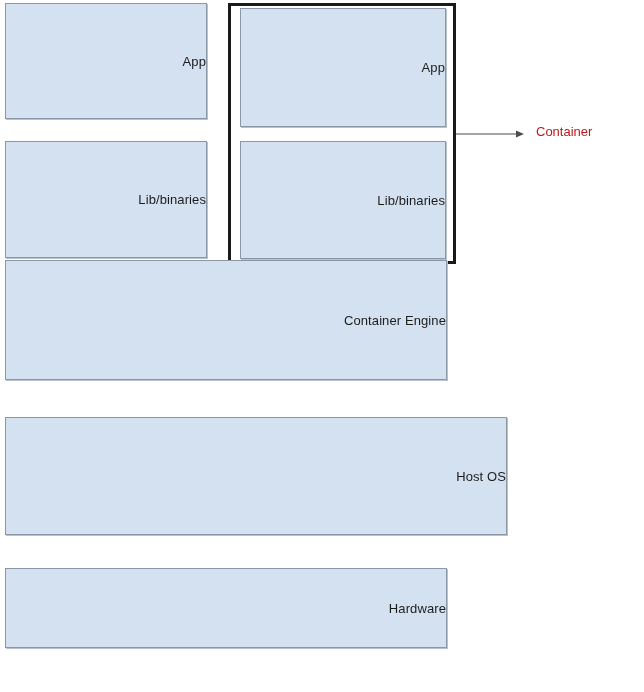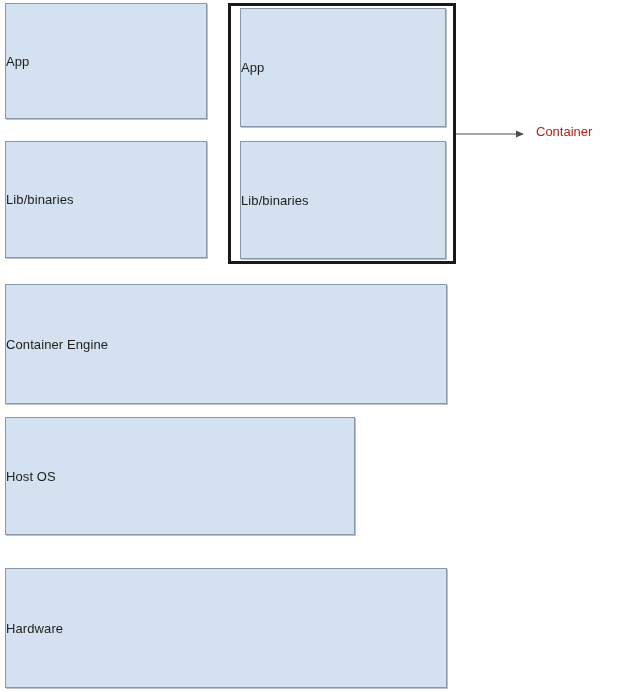--- a/index.html
+++ b/index.html
@@ -18,21 +18,21 @@
     overflow: hidden;
   }
   .box {
     position: absolute;
     box-sizing: border-box;
     background: #d4e1f0;
     border: 1px solid #8a97a5;
     box-shadow: 1px 1px 0 0 #b9c2cc;
     display: flex;
     align-items: center;
-    justify-content: flex-start;
+    justify-content: flex-end;
   }
   .box-label {
     font-size: 13px;
     line-height: 1;
     color: #1d1d1d;
     letter-spacing: 0.1px;
     text-align: center;
     white-space: nowrap;
   }
   
@@ -45,23 +45,23 @@
     top: 3px;
     width: 228px;
     height: 261px;
     box-sizing: border-box;
     border: 3px solid #1a1a1a;
     background: #ffffff;
   }
   #app-right     { left: 240px; top: 8px;   width: 206px; height: 119px; }
   #lib-right     { left: 240px; top: 141px; width: 206px; height: 118px; }
   
-  #engine        { left: 5px;  top: 284px; width: 442px; height: 120px; }
-  #hostos        { left: 5px;  top: 417px; width: 350px; height: 118px; }
-  #hardware      { left: 5px;  top: 568px; width: 442px; height: 120px; }
+  #engine        { left: 5px;  top: 260px; width: 442px; height: 120px; }
+  #hostos        { left: 5px;  top: 417px; width: 502px; height: 118px; }
+  #hardware      { left: 5px;  top: 568px; width: 442px; height: 80px; }
   
   #connector {
     position: absolute;
     left: 456px;
     top: 126px;
     width: 70px;
     height: 16px;
   }
   #container-caption {
     position: absolute;

